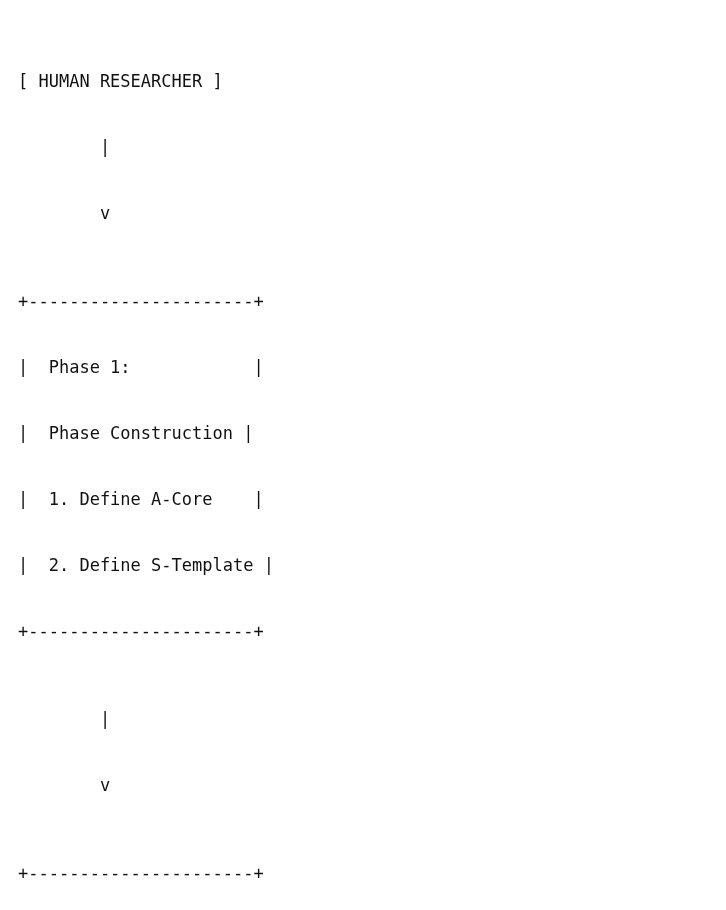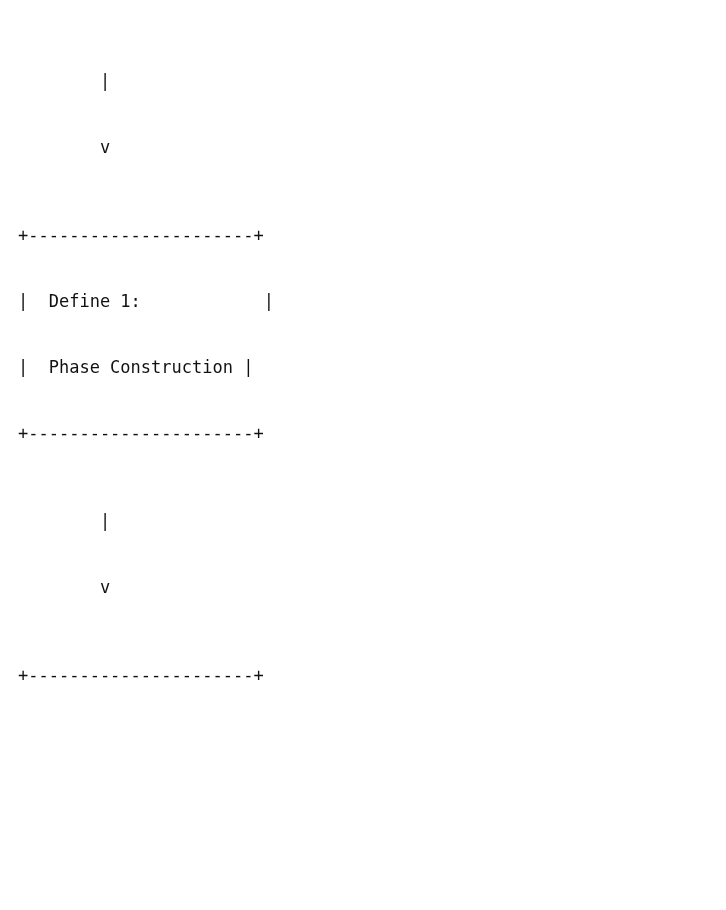--- a/index.html
+++ b/index.html
@@ -33,26 +33,29 @@
   }
   .ascii-line:empty::after {
     content: " ";
   }
 </style>
 </head>
 <body>
 
 <div id="ascii-canvas">
 
+  <span class="ascii-line">[ HUMAN RESEARCHER ]</span>
   <span class="ascii-line">        |</span>
   <span class="ascii-line">        v</span>
 
   <span class="ascii-line">+----------------------+</span>
-  <span class="ascii-line">|  Define 1:            |</span>
+  <span class="ascii-line">|  Phase 1:            |</span>
   <span class="ascii-line">|  Phase Construction |</span>
+  <span class="ascii-line">|  1. Define A-Core    |</span>
+  <span class="ascii-line">|  2. Define S-Template |</span>
   <span class="ascii-line">+----------------------+</span>
 
   <span class="ascii-line">        |</span>
   <span class="ascii-line">        v</span>
 
   <span class="ascii-line">+----------------------+</span>
   
   
   
   

